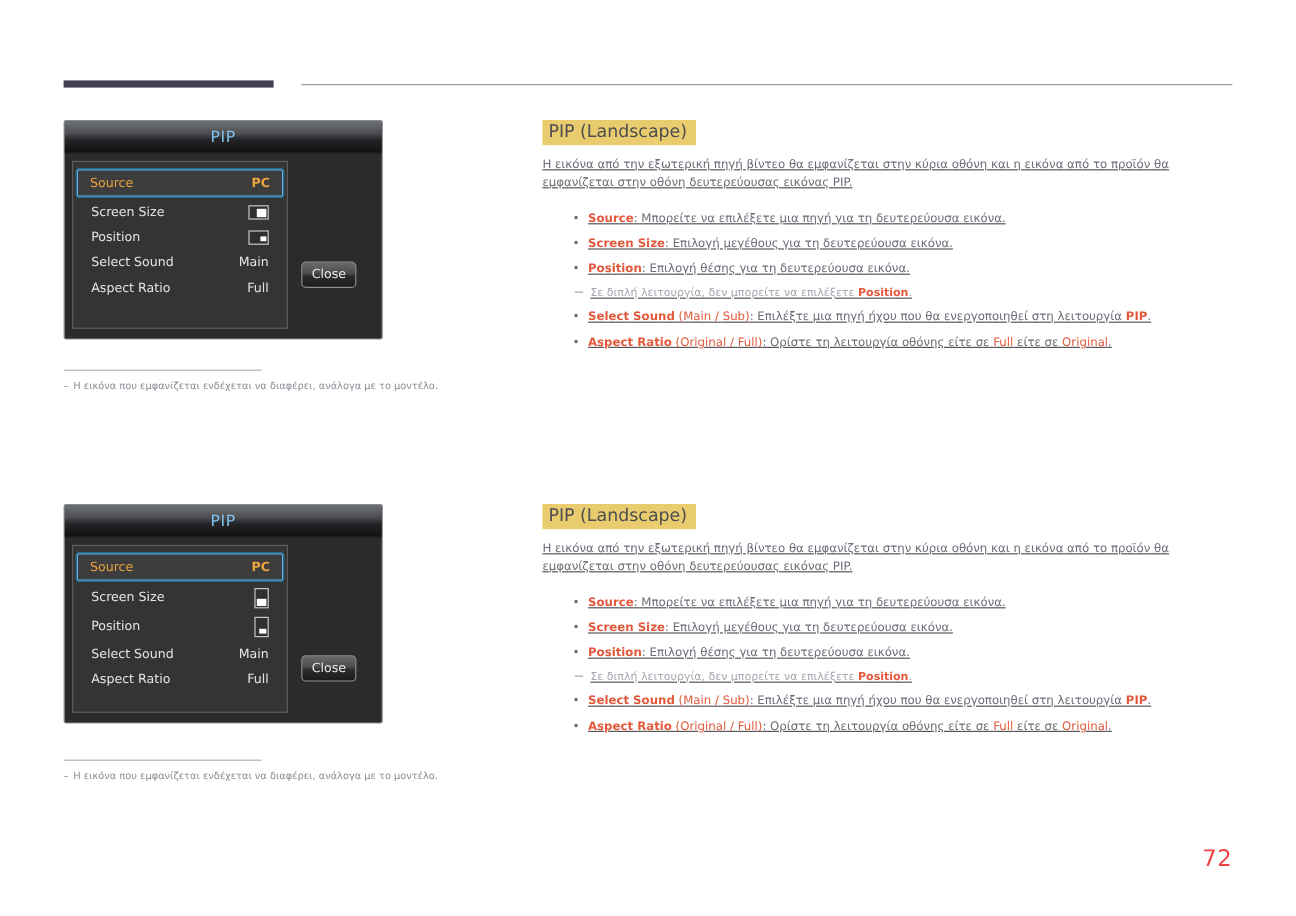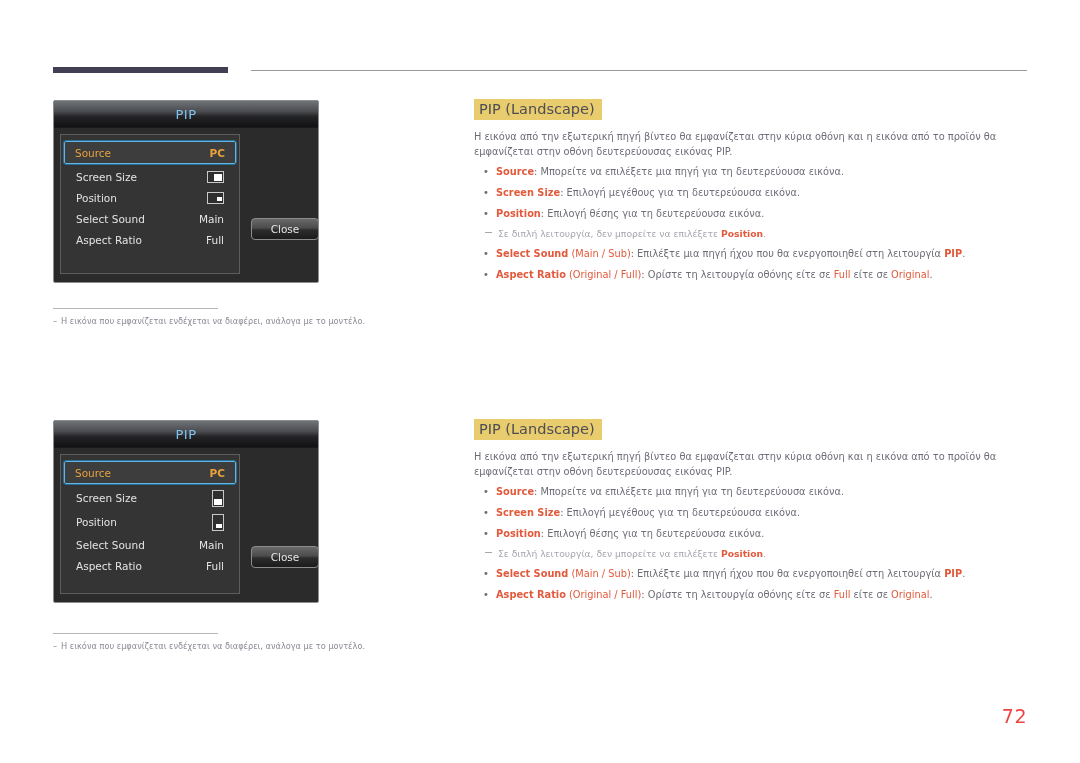--- a/index.html
+++ b/index.html
@@ -133,21 +133,21 @@
   }
   .glyph-port .blk-sml {
     position: absolute; right: 1.5px; bottom: 1.5px;
     width: 6px; height: 4px; background: #ffffff;
   }
 
   .osd-close {
     position: absolute;
     left: 11px;
     top: 84px;
-    width: 68px;
+    width: 46px;
     height: 22px;
     border-radius: 4px;
     border: 1px solid #8c8c8c;
     background: linear-gradient(to bottom, #6a6a6a 0%, #4b4b4b 45%, #2c2c2c 55%, #1c1c1c 100%);
     color: #e6e6e6;
     font-size: 10.5px;
     display: flex;
     align-items: center;
     justify-content: center;
     box-sizing: border-box;
@@ -169,41 +169,42 @@
     color: #8b8b96;
     line-height: 1.4;
     display: flex;
     gap: 4px;
   }
   .fig-note-dash { color: #8b8b96; }
 
   
   .content {
     position: absolute;
-    left: 474px;
+    left: 452px;
     width: 560px;
+    text-decoration: underline;
   }
   .sec-head {
     display: inline-block;
     background: #e9cc6e;
     color: #4d4d52;
     font-size: 14.5px;
     padding: 2px 7px 3px 5px;
     margin-bottom: 9px;
   }
   .sec-para {
     font-size: 9.8px;
     line-height: 1.55;
     color: #6d6d78;
     margin: 0 0 6px 0;
     max-width: 535px;
   }
   ul.bullets {
     list-style: none;
-    margin: 0;
+    margin: 16px;
     padding: 0;
   }
   ul.bullets li.bul {
     position: relative;
     padding-left: 22px;
     font-size: 9.8px;
     line-height: 1.5;
     color: #6d6d78;
     margin-bottom: 6px;
   }

